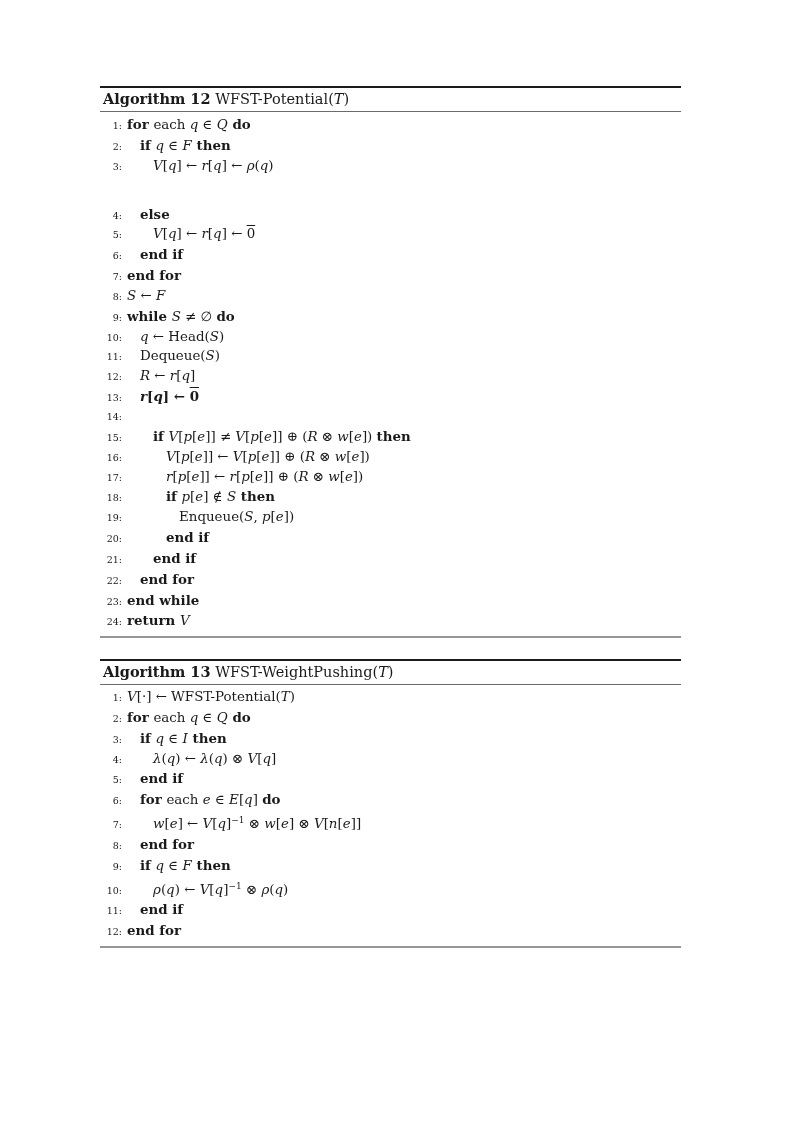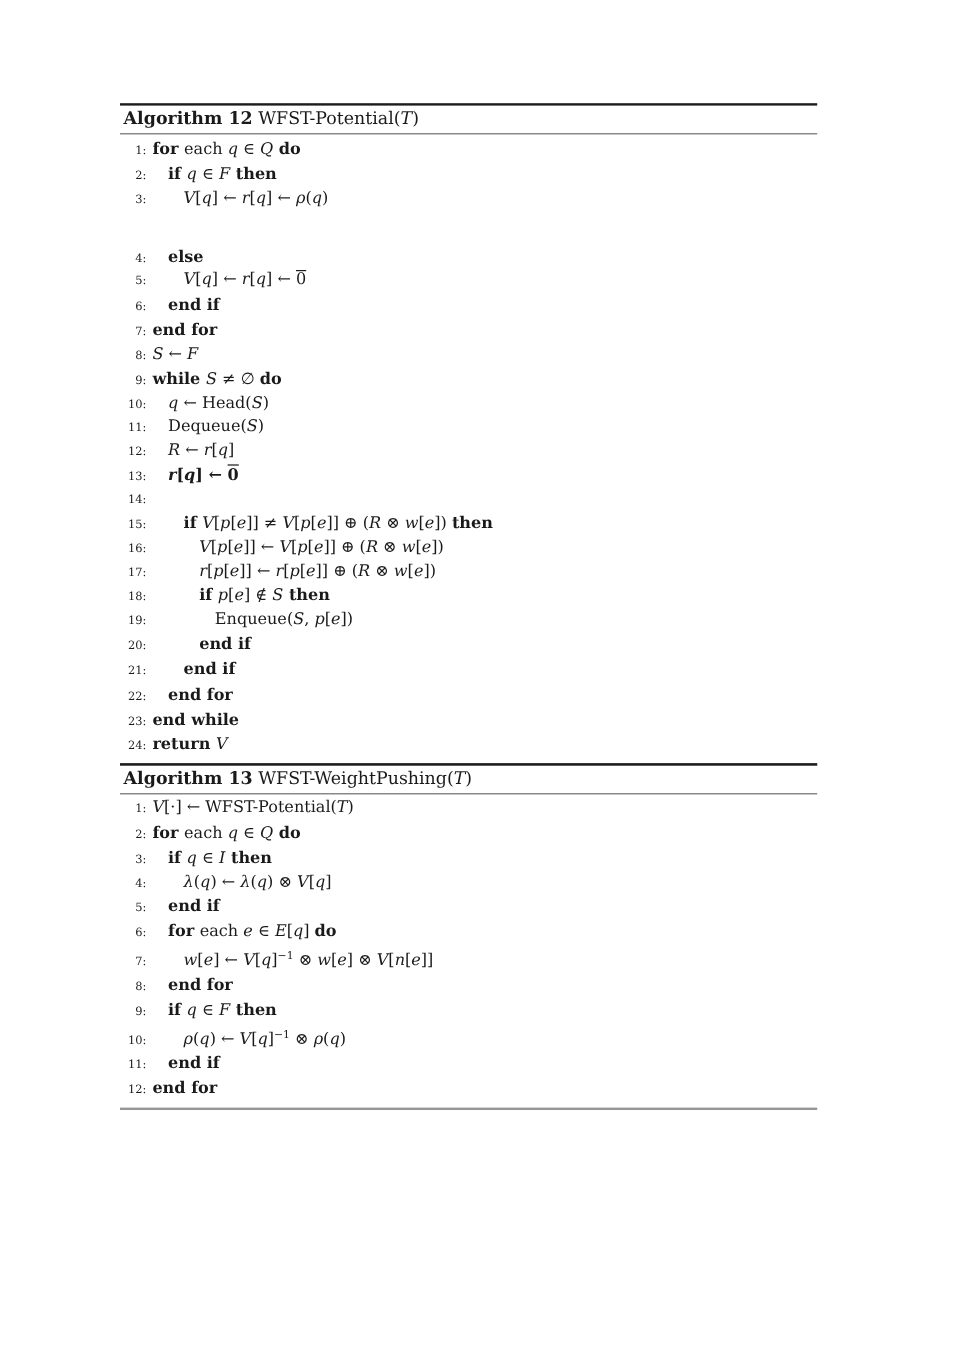--- a/index.html
+++ b/index.html
@@ -42,21 +42,21 @@
     font-size:9.5px;
     color:#1a1a1a;
   }
   .code{white-space:pre;}
   .sg-b{font-weight:bold;font-style:normal;}
   .sg-t{font-style:normal;}
   .sg-i{font-style:italic;}
   .sg-s{font-size:9px;font-style:normal;vertical-align:5px;letter-spacing:0;}
   .sg-o{text-decoration:overline;font-style:normal;}
   #algo-12{top:86px;}
-  #algo-13{top:636px;}
+  #algo-13{top:659px;}
   .page-number{
     position:absolute;
     top:1051px;right:57px;
     font-size:17px;
     color:#0c4a6e;
     z-index:2;
     white-space:pre;
   }
   .watermark{
     position:absolute;

